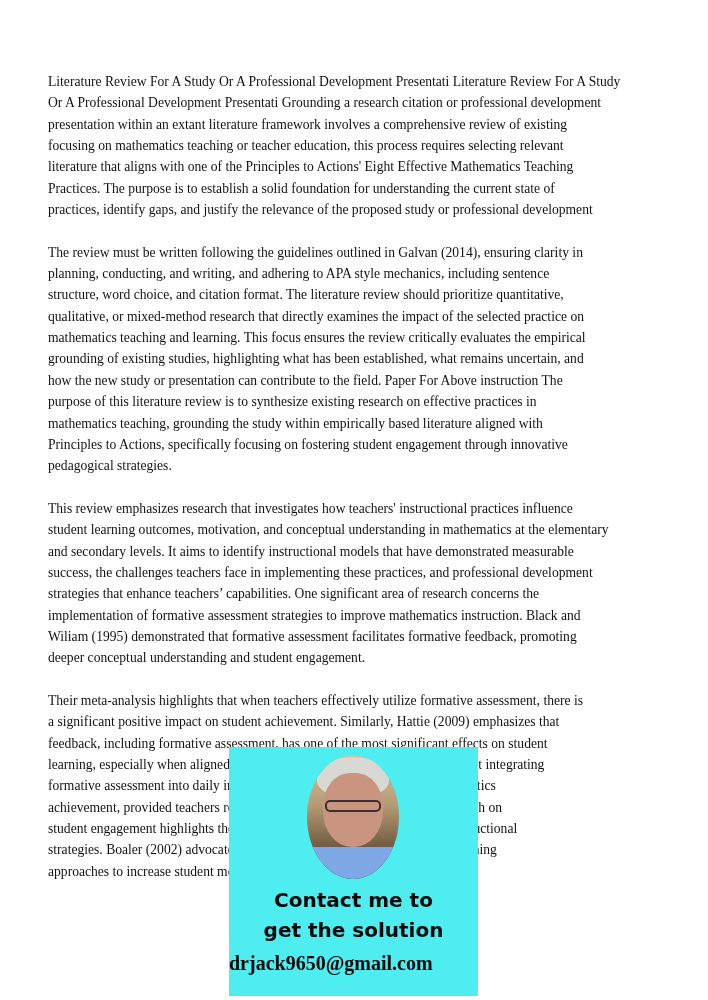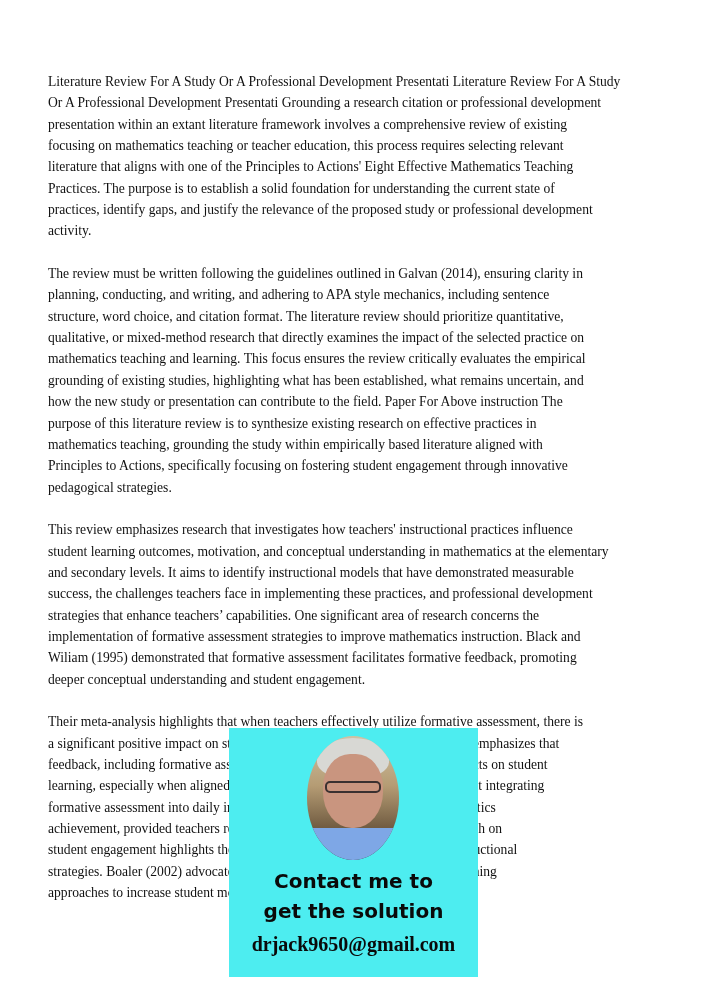--- a/index.html
+++ b/index.html
@@ -5,56 +5,55 @@
   html, body { margin: 0; padding: 0; background: #ffffff; }
   body { width: 708px; height: 1000px; position: relative; overflow: hidden; }
   .page {
     position: absolute; left: 48px; top: 33px; width: 620px;
     font-family: "Liberation Serif", "DejaVu Serif", serif;
     font-size: 13.6px; line-height: 21.35px; color: #111111; margin-top: 38px;
   }
   .para { margin: 0 0 21.35px 0; }
   .line { display: block; white-space: nowrap; }
   .promo {
-    position: absolute; left: 229px; top: 728px; width: 249px; height: 249px;
+    position: absolute; left: 229px; top: 747px; width: 249px; height: 249px;
     background: #4dedf0;
   }
   .portrait {
     position: absolute; left: 78px; top: 8px; width: 92px; height: 124px;
     border-radius: 50%; overflow: hidden;
     background: linear-gradient(180deg, #cfc2a4 0%, #b59c74 40%, #6f5a40 75%, #2d2a2a 100%);
   }
   .portrait .hair { position:absolute; left:10px; top:2px; width:72px; height:40px; border-radius:50% 50% 40% 40%; background:#d8d8d4; }
   .portrait .face { position:absolute; left:16px; top:18px; width:60px; height:74px; border-radius:45% 45% 48% 48%; background:#c9957f; }
   .portrait .glasses { position:absolute; left:18px; top:45px; width:56px; height:12px; border:2px solid #3a3030; border-radius:5px; box-sizing:border-box; }
   .portrait .shirt { position:absolute; left:0; top:92px; width:92px; height:40px; background:#7ea7e6; }
   .promo-heading {
     position: absolute; left: 0; top: 138px; width: 249px; text-align: center;
     font-family: "DejaVu Sans", "Liberation Sans", sans-serif; font-weight: bold;
     font-size: 20px; line-height: 30px; color: #0a0a0a;
   }
   .promo-email {
-    position: absolute; left: 0; top: 203px; width: 249px; text-align: center;
+    position: absolute; left: 0; top: 203px; width: 249px; 
     font-family: "Liberation Serif", "DejaVu Serif", serif; font-weight: bold;
     font-size: 20px; line-height: 26px; color: #0a0a0a;
   }
 </style>
 </head>
 <body>
 
 <div class="page">
   <div class="para">
     <span class="line">Literature Review For A Study Or A Professional Development Presentati Literature Review For A Study</span>
     <span class="line">Or A Professional Development Presentati Grounding a research citation or professional development</span>
     <span class="line">presentation within an extant literature framework involves a comprehensive review of existing</span>
     <span class="line">focusing on mathematics teaching or teacher education, this process requires selecting relevant</span>
     <span class="line">literature that aligns with one of the Principles to Actions' Eight Effective Mathematics Teaching</span>
     <span class="line">Practices. The purpose is to establish a solid foundation for understanding the current state of</span>
     <span class="line">practices, identify gaps, and justify the relevance of the proposed study or professional development</span>
-    <span class="line">activity.</span>
   </div>
   <div class="para">
     <span class="line">The review must be written following the guidelines outlined in Galvan (2014), ensuring clarity in</span>
     <span class="line">planning, conducting, and writing, and adhering to APA style mechanics, including sentence</span>
     <span class="line">structure, word choice, and citation format. The literature review should prioritize quantitative,</span>
     <span class="line">qualitative, or mixed-method research that directly examines the impact of the selected practice on</span>
     <span class="line">mathematics teaching and learning. This focus ensures the review critically evaluates the empirical</span>
     <span class="line">grounding of existing studies, highlighting what has been established, what remains uncertain, and</span>
     <span class="line">how the new study or presentation can contribute to the field. Paper For Above instruction The</span>
     <span class="line">purpose of this literature review is to synthesize existing research on effective practices in</span>

